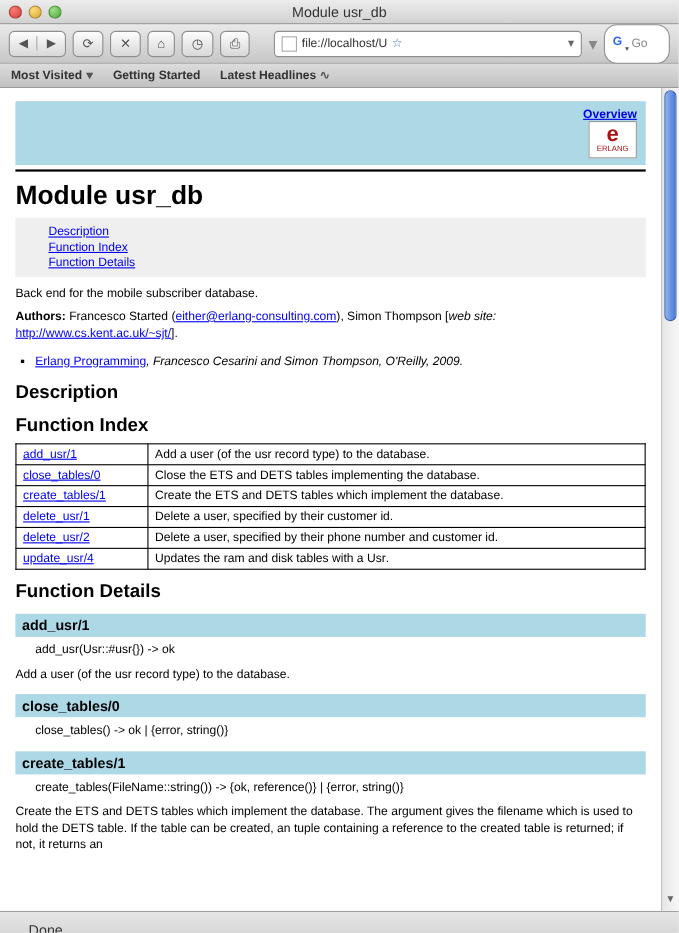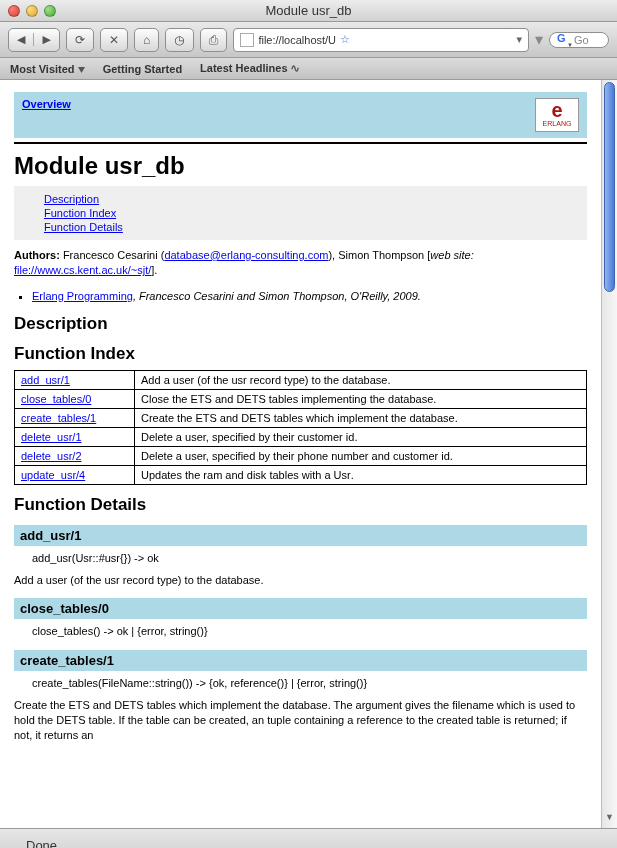--- a/index.html
+++ b/index.html
@@ -10,40 +10,40 @@
   .tl { width:12px; height:12px; border-radius:50%; border:1px solid rgba(0,0,0,.25); }
   .tl.red{background:radial-gradient(circle at 30% 30%,#ff7d72,#d2403a);}
   .tl.yel{background:radial-gradient(circle at 30% 30%,#ffdc78,#d9a535);}
   .tl.grn{background:radial-gradient(circle at 30% 30%,#9fe086,#4fa73c);}
   .wtitle { position:absolute; left:0; right:0; text-align:center; font-size:13px; color:#333; }
   .toolbar { height:36px; background:linear-gradient(#e9e9e9,#c7c7c7); border-bottom:1px solid #9a9a9a; display:flex; align-items:center; padding:0 8px; gap:6px; }
   .btnpill { height:24px; border:1px solid #8f8f8f; border-radius:5px; background:linear-gradient(#fdfdfd,#d8d8d8); display:flex; align-items:center; justify-content:center; padding:0 8px; font-size:12px; color:#555; }
   .btnpill.split { padding:0; }
   .btnpill.split span{ padding:0 8px; }
   .btnpill.split span+span{ border-left:1px solid #aaa; }
-  .urlbar { flex:1; height:24px; border:1px solid #8f8f8f; border-radius:4px; background:#fff; display:flex; align-items:center; padding:0 6px; font-size:11px; color:#333; overflow:hidden; }
+  .urlbar { flex:1; height:24px; border:1px solid #8f8f8f; border-radius:4px; background:#fff; display:flex; align-items:center; padding:0 6px; font-size:11px; color:#333; overflow:hidden;margin-left:16px; }
   .urlbar .favdoc{ width:14px;height:14px; border:1px solid #aaa; background:#fff; margin-right:4px;}
   .urlbar .star{color:#4a78c4;margin-left:4px;}
   .urlbar .dd{margin-left:auto;color:#666;}
-  .searchbox{ width:60px; height:16px; border:1px solid #8f8f8f; border-radius:12px; background:#fff; display:flex; align-items:center; padding:0 6px; font-size:11px; color:#888;}
+  .searchbox{ width:60px; height:36px; border:1px solid #8f8f8f; border-radius:12px; background:#fff; display:flex; align-items:center; padding:0 6px; font-size:11px; color:#888;}
   .gicon{width:14px;height:14px;position:relative;margin-right:4px;}
   .gicon::before{content:"G";font-weight:bold;font-size:11px;color:#3369e8;position:absolute;left:1px;top:-1px;}
   .gicon::after{content:"▼";font-size:6px;color:#555;position:absolute;right:-3px;bottom:-1px;}
   .bookbar{ height:22px; background:linear-gradient(#dcdcdc,#c2c2c2); border-bottom:1px solid #9a9a9a; display:flex; align-items:center; gap:18px; padding:0 10px; font-size:11px; color:#333; font-weight:bold; }
   .bookbar span svg{vertical-align:-1px;}
   
   .viewport { position:relative; width:617px; height:calc(848px - 22px - 36px - 22px - 20px); background:#fff; }
   .scroller { position:absolute; left:0; top:0; right:16px; bottom:0; overflow:hidden; padding:12px 14px 0 14px; font-family: Verdana, Geneva, sans-serif; font-size:11px; color:#000; }
   .vscroll{ position:absolute; right:0; top:0; bottom:0; width:16px; background:linear-gradient(90deg,#e6e6e6,#f7f7f7); border-left:1px solid #bdbdbd;}
   .vscroll .thumb{ position:absolute; left:2px; right:2px; top:2px; height:210px; border-radius:7px; background:linear-gradient(90deg,#8fb6f0,#4a78d8); border:1px solid #3f63ab;}
   .vscroll .arrow{position:absolute;left:0;right:0;height:16px;text-align:center;font-size:9px;color:#666;}
   .vscroll .arrow.dn{bottom:0;}
   .statusbar{height:33px;background:linear-gradient(#e6e6e6,#cfcfcf);border-top:1px solid #9a9a9a;font-size:13px;color:#333;display:flex;align-items:center;padding:0 26px;}
   
-  .navtop{ background:#add8e6; padding:6px 8px; display:flex; align-items:flex-start; justify-content:space-between; }
+  .navtop{ background:#add8e6; padding:6px 8px; display:flex; align-items:flex-end; justify-content:space-between;flex-direction:column; }
   .navtop a{ color:#0000ee; font-weight:bold; font-size:11px; text-decoration:underline;}
   .erlogo{ width:44px; height:34px; background:#fff; border:1px solid #999; text-align:center; font-size:7px; color:#a11; font-family:Arial; line-height:9px; padding-top:2px;}
   .erlogo b{font-size:20px;display:block;line-height:18px;}
   hr.sep{ border:none; border-top:2px solid #000; margin:4px 0 8px 0;}
   h1{ font-family: Arial, sans-serif; font-size:24px; font-weight:bold; margin:6px 0; }
   h2.sec{ font-family: Arial, sans-serif; font-size:17px; font-weight:bold; margin:10px 0 6px 0;}
   .minitoc{ background:#efefef; padding:6px 8px 6px 30px; margin:4px 0 8px 0;}
   .minitoc a{ display:block; color:#0000ee; text-decoration:underline; font-size:11px; line-height:14px;}
   p{ margin:6px 0; line-height:15px;}
   a.link{ color:#0000ee; text-decoration:underline;}
@@ -121,22 +121,23 @@
     <hr class="sep">
 
     <h1>Module usr_db</h1>
 
     <div class="minitoc">
       <a href="#">Description</a>
       <a href="#">Function Index</a>
       <a href="#">Function Details</a>
     </div>
 
+    <p>Back end for the mobile subscriber database.</p>
     <p>
-      <b>Authors:</b><span> Francesco Cesarini (</span><a class="link" href="#">database@erlang-consulting.com</a><span>), Simon Thompson [</span><i>web site:</i> <a class="link" href="#">file://www.cs.kent.ac.uk/~sjt/</a><span>].</span>
+      <b>Authors:</b><span> Francesco Started (</span><a class="link" href="#">either@erlang-consulting.com</a><span>), Simon Thompson [</span><i>web site:</i> <a class="link" href="#">http://www.cs.kent.ac.uk/~sjt/</a><span>].</span>
     </p>
     <ul class="ref">
       <li><a class="link" href="#">Erlang Programming</a><i>, Francesco Cesarini and Simon Thompson, O'Reilly, 2009.</i></li>
     </ul>
 
     <h2 class="sec">Description</h2>
 
     <h2 class="sec">Function Index</h2>
     <table class="idx">
       <tbody id="idx-body">

